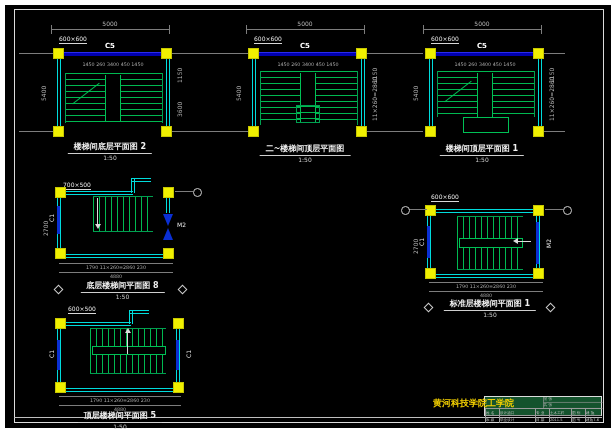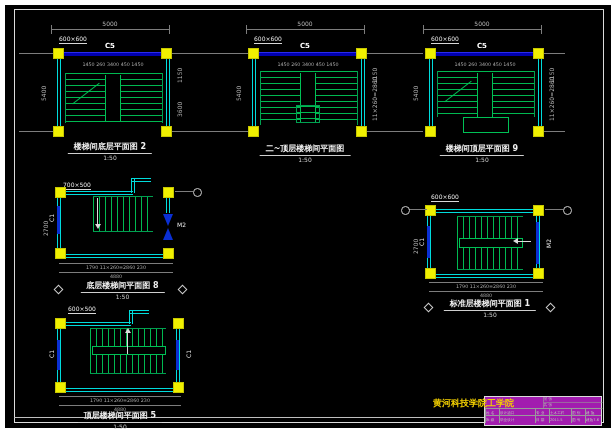--- a/index.html
+++ b/index.html
@@ -32,21 +32,21 @@
   .scale{position:absolute;color:#cccccc;font-size:6px;line-height:1;}
   .diam{position:absolute;width:5px;height:5px;border:1px solid #cfcfcf;transform:rotate(45deg);}
   .circ{position:absolute;width:7px;height:7px;border:1px solid #cfcfcf;border-radius:50%;}
   .tri-d{position:absolute;width:0;height:0;border-left:5px solid transparent;border-right:5px solid transparent;border-top:12px solid #0a2fd4;}
   .tri-u{position:absolute;width:0;height:0;border-left:5px solid transparent;border-right:5px solid transparent;border-bottom:12px solid #0a2fd4;}
   .arrstem{position:absolute;background:#dcdcdc;}
   .arrhead-d{position:absolute;width:0;height:0;border-left:3px solid transparent;border-right:3px solid transparent;border-top:5px solid #dcdcdc;}
   .arrhead-u{position:absolute;width:0;height:0;border-left:3px solid transparent;border-right:3px solid transparent;border-bottom:5px solid #dcdcdc;}
   .arrhead-l{position:absolute;width:0;height:0;border-top:3px solid transparent;border-bottom:3px solid transparent;border-right:5px solid #dcdcdc;}
 
-  .tb{position:absolute;left:479px;top:391px;width:118px;height:30px;border:1px solid #dcdcdc;box-sizing:border-box;background:#a21caf;}
+  .tb{position:absolute;left:479px;top:391px;width:118px;height:20px;border:1px solid #dcdcdc;box-sizing:border-box;background:#14532d;}
   .tb .school{position:absolute;left:-52px;top:0px;color:#f2cf00;font-size:9px;font-weight:bold;white-space:nowrap;}
   .tbgrid{position:absolute;left:58px;top:0;width:60px;height:11px;}
   .tbcell{position:absolute;border-left:1px solid #9a9a9a;border-bottom:1px solid #9a9a9a;color:#bdbdbd;font-size:6px;line-height:1;box-sizing:border-box;transform:scale(.62);transform-origin:left top;white-space:nowrap;}
   .tbrow{position:absolute;left:0;width:116px;height:7px;border-top:1px solid #9a9a9a;}
   .tbc{position:absolute;top:0;height:7px;border-left:1px solid #9a9a9a;color:#c2c2c2;font-size:6px;line-height:7px;white-space:nowrap;overflow:visible;box-sizing:border-box;}
   .tbc span{display:inline-block;transform:scale(.6);transform-origin:left center;}
 
   .wm-brand{position:absolute;left:0px;top:352px;font-size:46px;font-weight:900;color:rgba(122,66,48,.88);letter-spacing:1px;z-index:50;line-height:1;}
   .wm-url{position:absolute;left:6px;top:396px;font-size:15px;font-weight:bold;color:rgba(186,146,122,.95);letter-spacing:1px;z-index:51;line-height:1;}
   .wm-mark{font-size:9px;color:#e8e8e8;vertical-align:super;}
@@ -106,21 +106,21 @@
     <div class="col" style="left:126px;top:109px;"></div>
     <div class="dimS" style="left:24px;top:45px;width:108px;text-align:center;">1450 260 3400 450 1450</div>
     <div class="wallv" style="left:22px;top:42px;height:67px;"></div>
     <div class="wallv" style="left:131px;top:42px;height:67px;"></div>
     <div class="stair-h" style="left:30px;top:54px;width:96px;height:54px;"></div>
     <div class="well" style="left:70px;top:56px;width:14px;height:50px;"></div>
     <div class="stair-h" style="left:66px;top:88px;width:22px;height:16px;border:1px solid #00a050;"></div>
     <div class="dim vtxt" style="left:6px;top:84px;">5400</div>
     <div class="dim vtxt" style="left:142px;top:66px;">1150</div>
     <div class="dim vtxt" style="left:142px;top:104px;">11×260=2860</div>
-    <div class="title" style="left:50%;top:128px;transform:translateX(-50%);">二~顶层楼梯间平面图</div>
+    <div class="title" style="left:50%;top:128px;transform:translateX(-50%);">二~楼梯间顶层平面图</div>
     <div class="scale" style="left:50%;top:140px;transform:translateX(-50%);">1:50</div>
   </div>
 
   <div class="plan" style="left:402px;top:12px;width:150px;height:148px;">
     <div class="dimlinev" style="left:16px;top:8px;height:9px;"></div>
     <div class="dimlinev" style="left:134px;top:8px;height:9px;"></div>
     <div class="dimline" style="left:16px;top:12px;width:119px;"></div>
     <div class="dim" style="left:0;right:0;top:4px;text-align:center;">5000</div>
     <div class="lab labu" style="left:24px;top:19px;">600×600</div>
     <div class="beam" style="left:24px;top:35px;width:108px;"></div>
@@ -132,21 +132,21 @@
     <div class="dimS" style="left:24px;top:45px;width:108px;text-align:center;">1450 260 3400 450 1450</div>
     <div class="wallv" style="left:22px;top:42px;height:67px;"></div>
     <div class="wallv" style="left:131px;top:42px;height:67px;"></div>
     <div class="stair-h" style="left:30px;top:54px;width:96px;height:46px;"></div>
     <div class="well" style="left:70px;top:56px;width:14px;height:56px;"></div>
     <div class="landh" style="left:56px;top:100px;width:44px;height:14px;"></div>
     <div class="diag" style="left:34px;top:74px;width:34px;transform:rotate(-38deg);"></div>
     <div class="dim vtxt" style="left:6px;top:84px;">5400</div>
     <div class="dim vtxt" style="left:142px;top:66px;">1150</div>
     <div class="dim vtxt" style="left:142px;top:104px;">11×260=2860</div>
-    <div class="title" style="left:50%;top:128px;transform:translateX(-50%);">楼梯间顶层平面图 9</div>
+    <div class="title" style="left:50%;top:128px;transform:translateX(-50%);">楼梯间顶层平面图 1</div>
     <div class="scale" style="left:50%;top:140px;transform:translateX(-50%);">1:50</div>
   </div>
 
   <div class="plan" style="left:30px;top:165px;width:175px;height:132px;">
     <div class="lab labu" style="left:28px;top:12px;">700×500</div>
     <div class="wallh" style="left:24px;top:21px;width:74px;"></div>
     <div class="wallv" style="left:96px;top:8px;height:15px;"></div>
     <div class="wallh" style="left:96px;top:8px;width:20px;"></div>
     <div class="wallh" style="left:24px;top:84px;width:114px;"></div>
     <div class="wallv" style="left:22px;top:27px;height:57px;"></div>

